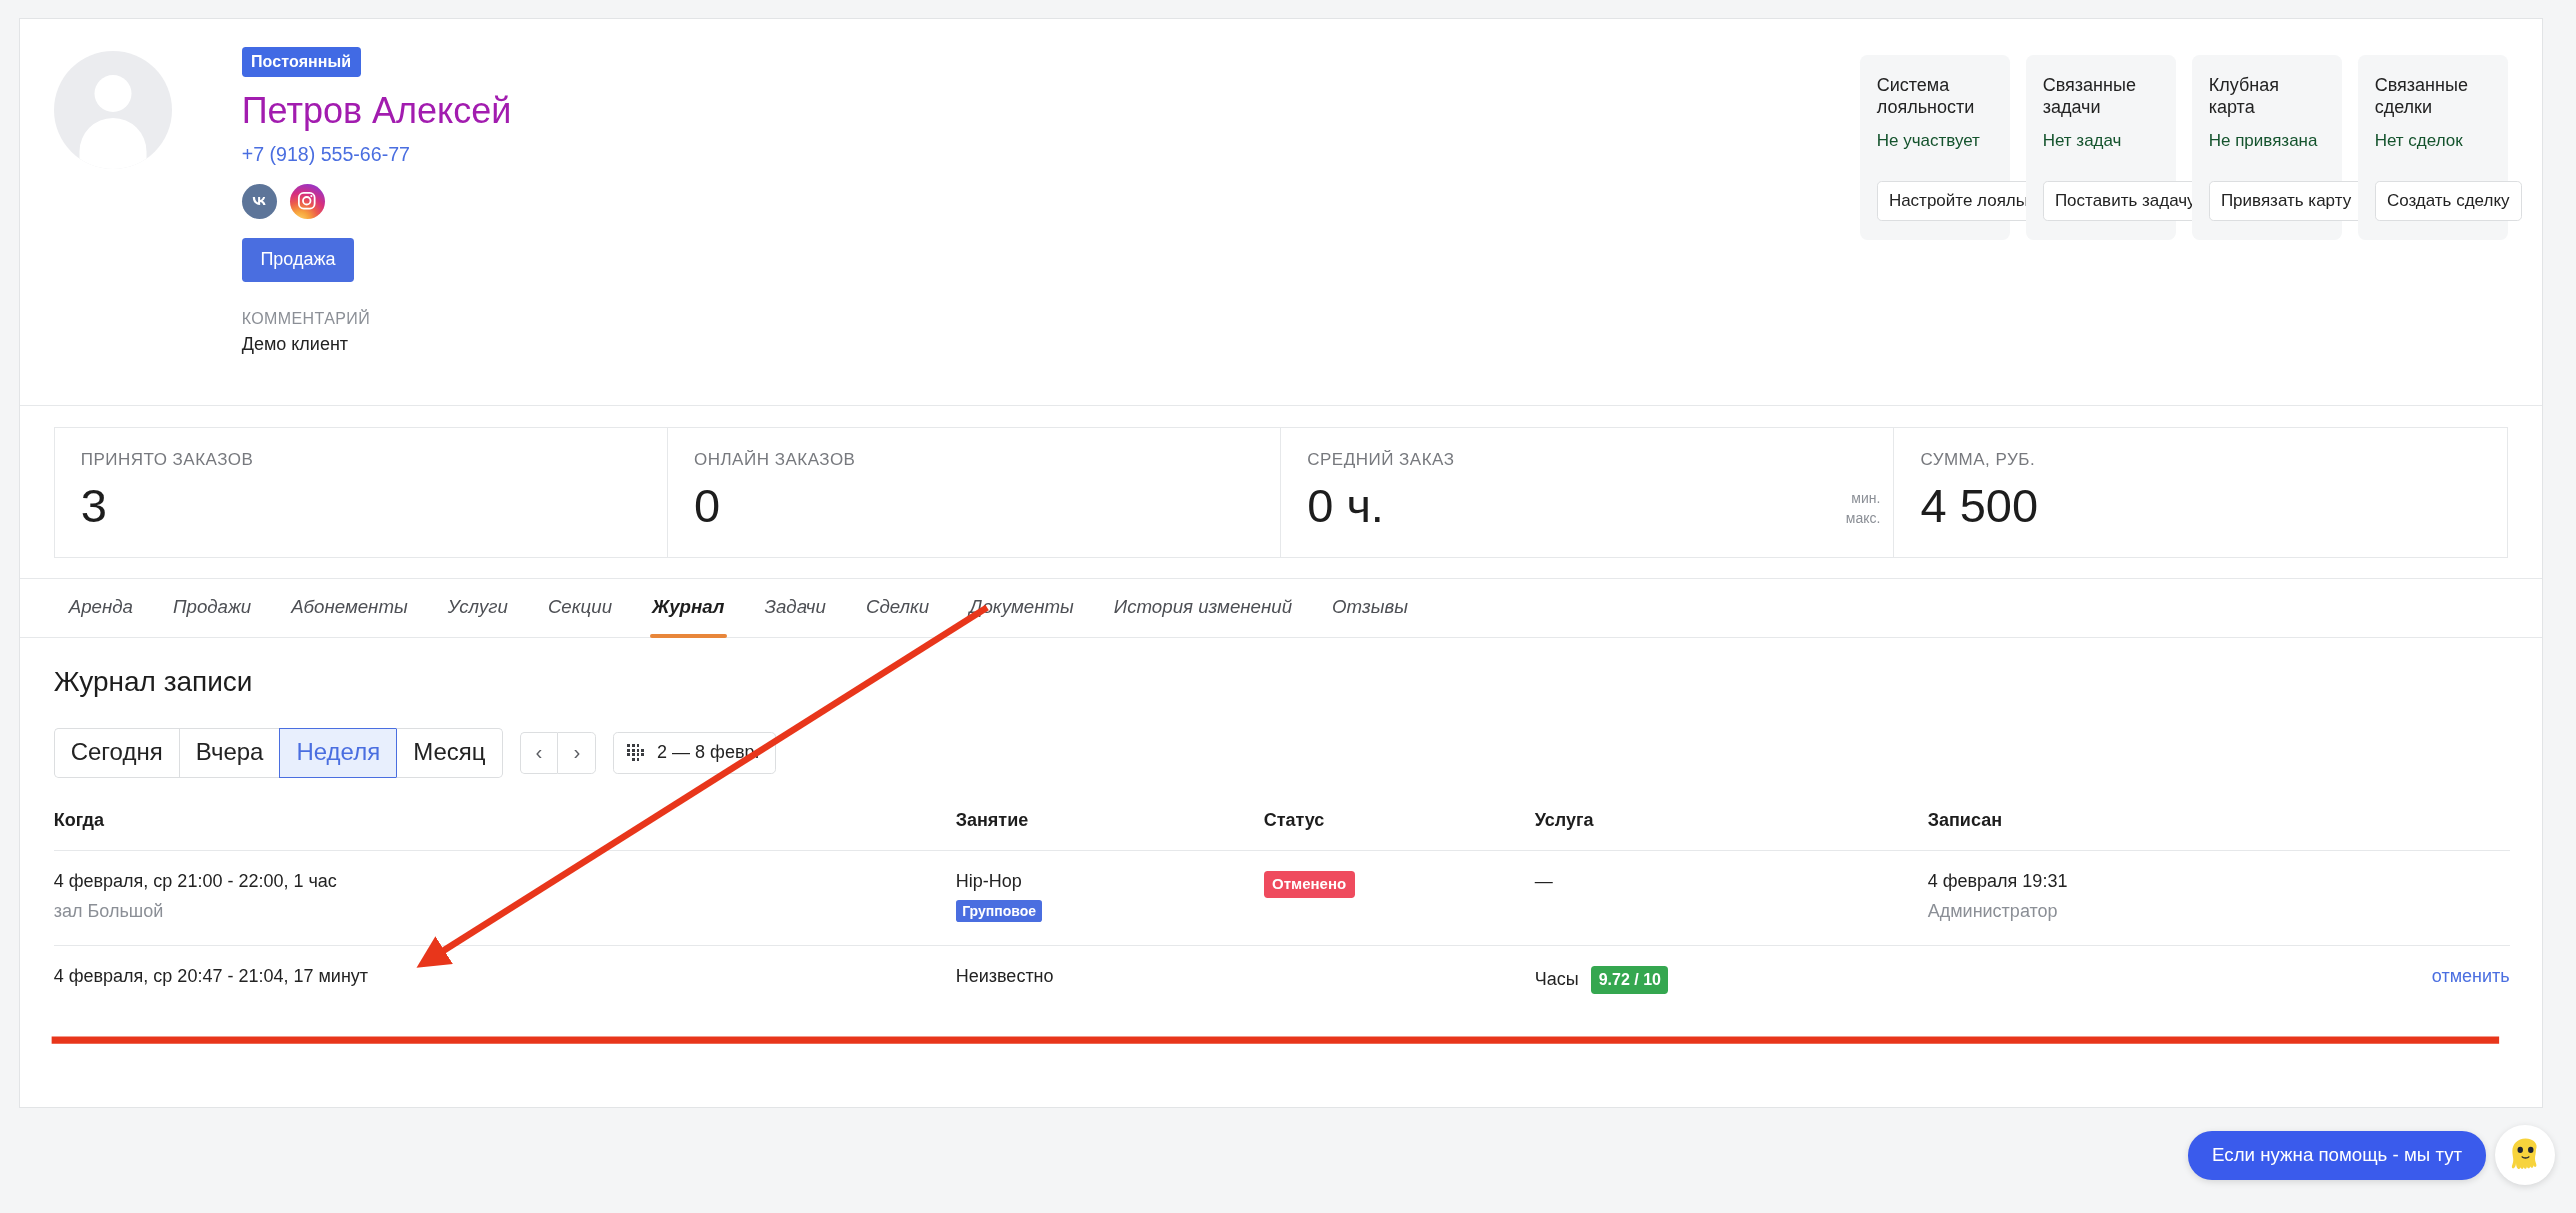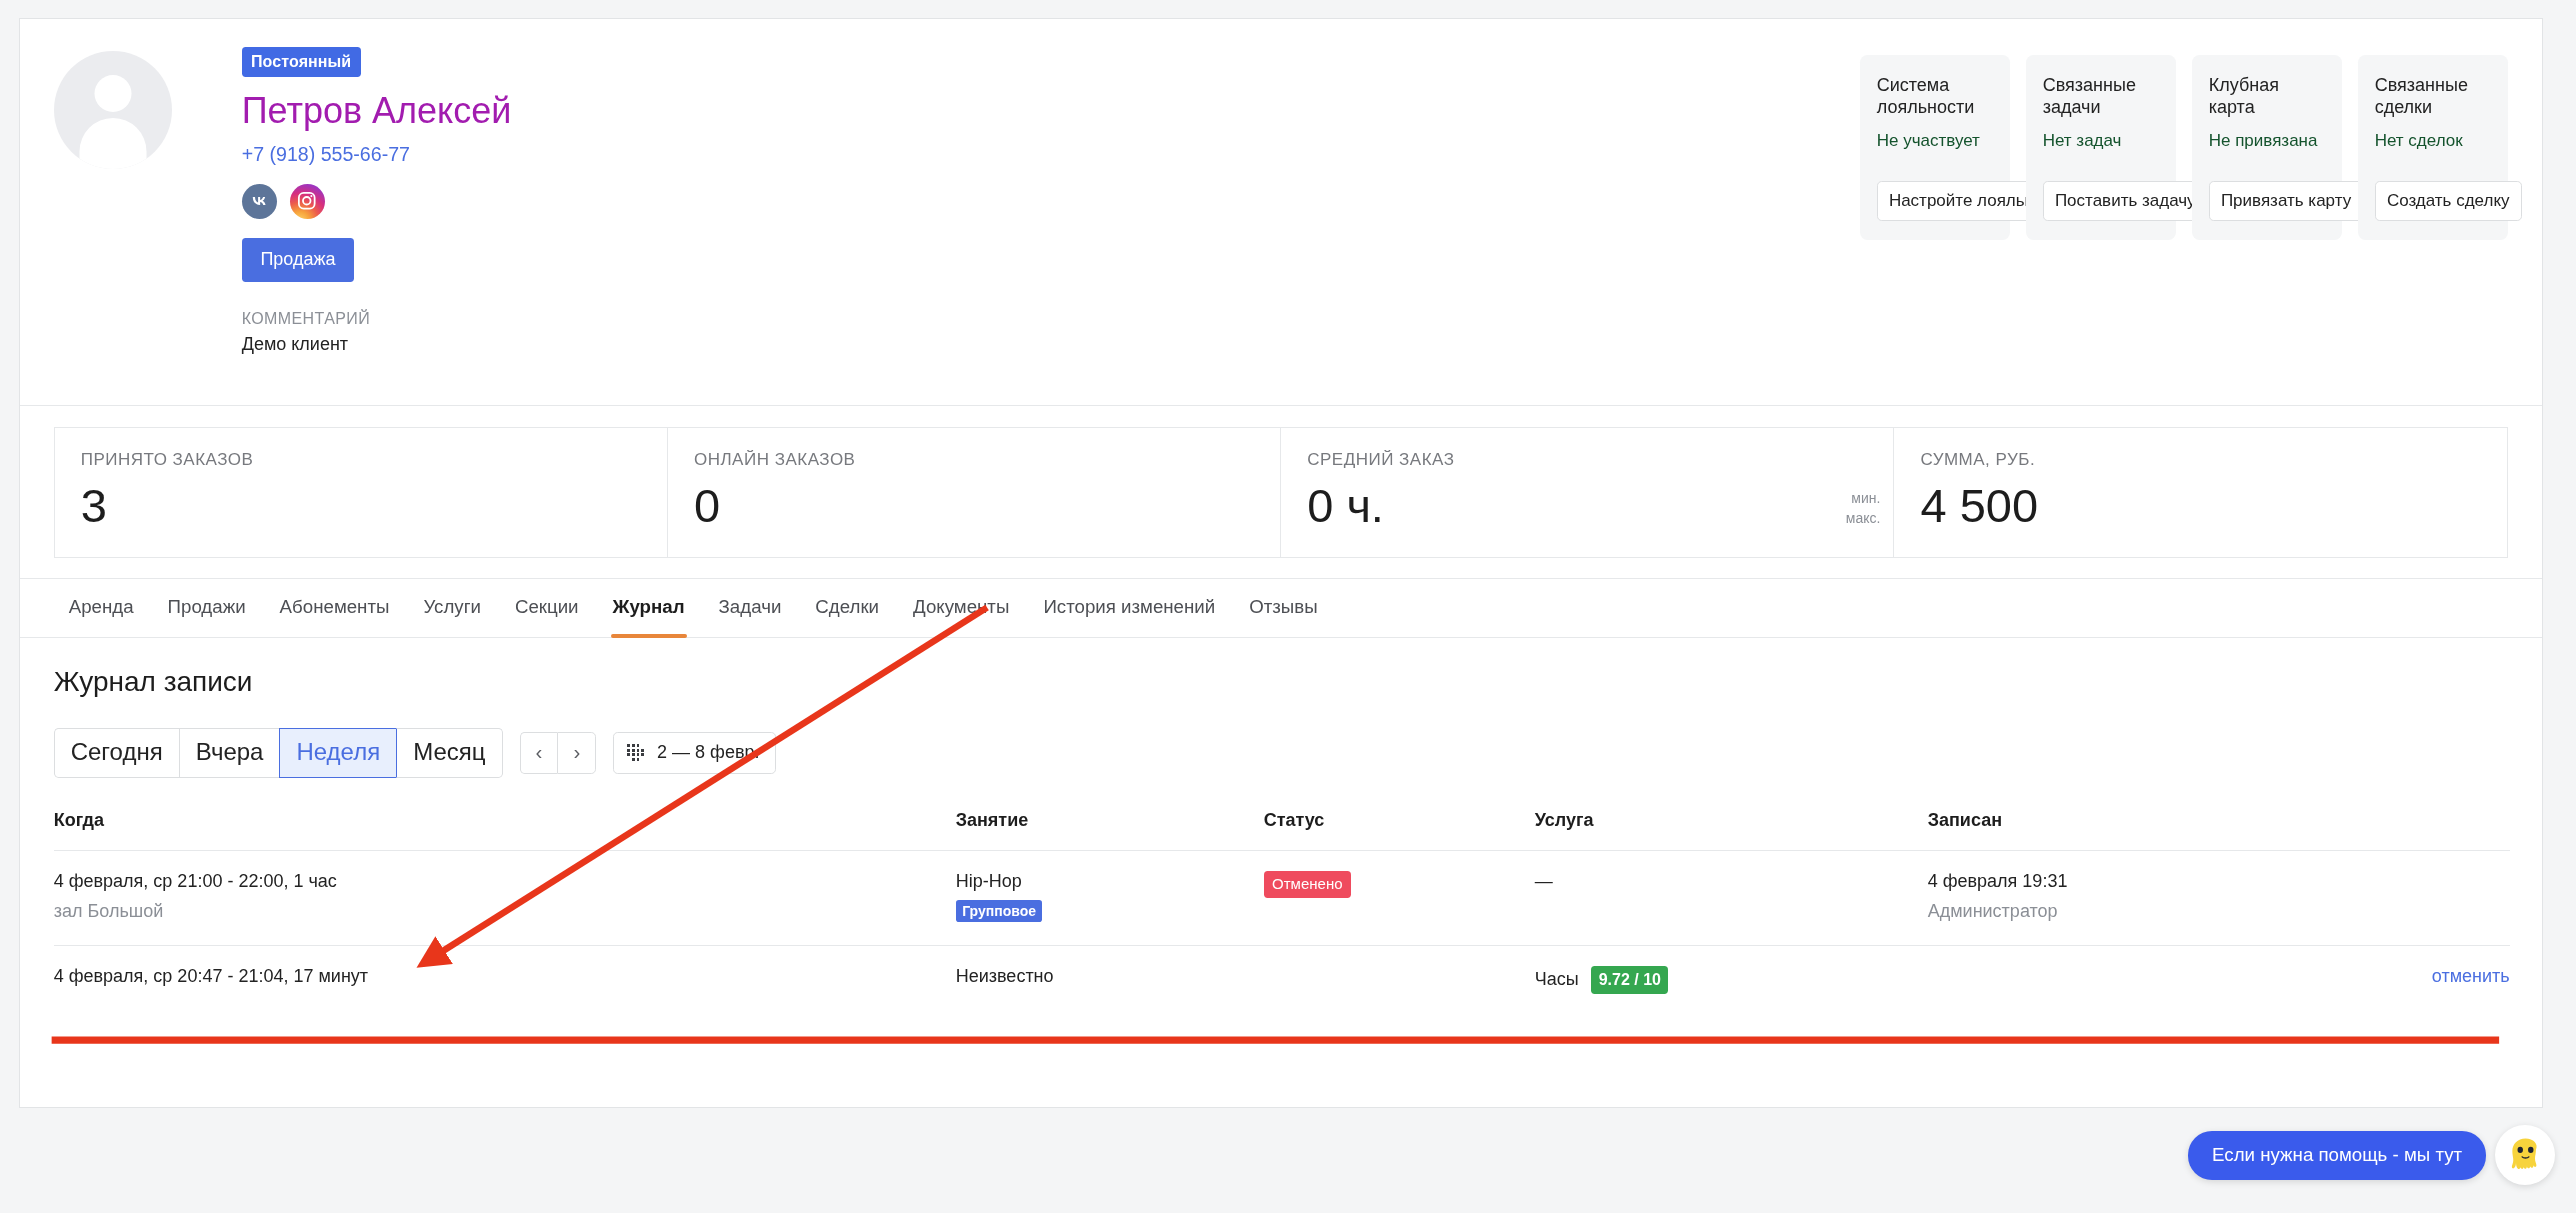--- a/index.html
+++ b/index.html
@@ -225,23 +225,24 @@
     bottom: 28px;
     text-align: right;
     font-size: 14px;
     line-height: 1.45;
     color: #8b8f96;
   }
 
   
   .tabs {
     display: flex;
-    gap: 4px;
+    gap: 10px;
     padding: 0 34px;
     border-bottom: 0.9px solid #e6e8ea;
+    font-style: italic;
   }
   .tab {
     position: relative;
     font-size: 18.7px;
     color: #4d4f54;
     padding: 17px 15px 18.7px 15px;
     cursor: pointer;
     white-space: nowrap;
   }
   .tab.active {
@@ -380,21 +381,21 @@
     font-weight: bold;
     color: #ffffff;
     background: #4a6ee0;
     border-radius: 2.8px;
     padding: 3.7px 6.5px 4.7px 6.5px;
     line-height: 1;
   }
   .tag-cancel {
     display: inline-block;
     font-size: 15px;
-    font-weight: normal;
+    font-weight: bold;
     color: #ffffff;
     background: #ef4b5e;
     border-radius: 3.7px;
     padding: 4.7px 8.4px 5.6px 8.4px;
     line-height: 1.1;
   }
   .tag-hours {
     display: inline-block;
     margin-left: 7.5px;
     font-size: 16px;

